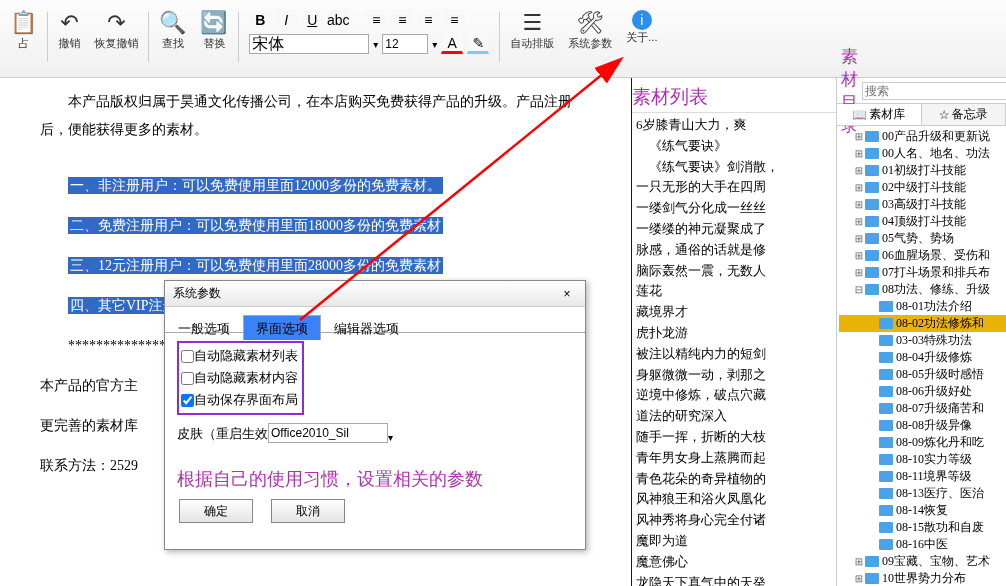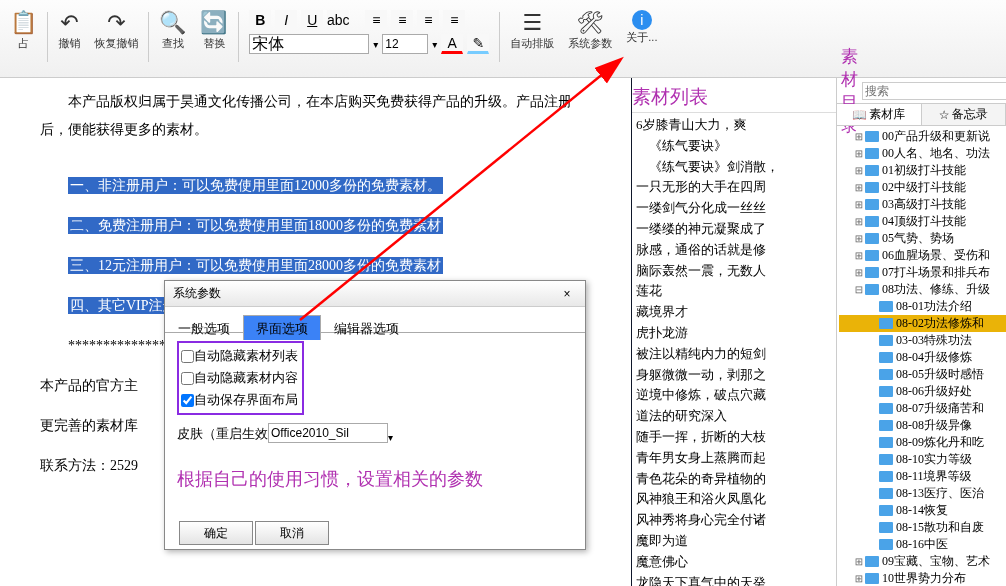--- a/index.html
+++ b/index.html
@@ -40,21 +40,21 @@
 .dlg-close { margin-left:auto; width:20px; text-align:center; }
 .dlg-tabs { display:flex; height:26px; border-bottom:1px solid #aaa; font-size:13px; }
 .dlg-tab { padding:4px 12px; border:1px solid transparent; border-bottom:none; position:relative; top:8px; font-family: SimSun;}
 .dlg-tab.active { border-color:#aaa; background:#3b82f6;font-family:Liberation Mono, monospace; }
 .dlg-body { padding:8px 12px; font-size:13px; font-family: SimSun;}
 .chk-row { display:flex; align-items:center; height:22px; }
 .chk-group { border:2px solid #8a2be2; padding:2px 4px 2px 2px; width:fit-content; }
 .skin-row { display:flex; align-items:flex-end; gap:0; margin-top:8px; }
 .skin-sel { width:120px; height:20px; border:1px solid #aaa; font-size:12px; background:#fff; padding:0 2px;}
 .dlg-note { color:#b030b0; font-size:18px; margin-top:24px; font-family: SimSun;}
-.dlg-btns { position:absolute; bottom:4px; left:14px; display:flex; gap:2px;align-items:flex-end; }
+.dlg-btns { position:absolute; bottom:26px; left:14px; display:flex; gap:18px;align-items:flex-end; }
 .dlg-btn { width:74px; height:24px; border:1px solid #888; background:linear-gradient(#fff,#e4e4e4); font-size:12px; }
 
 .arrow-svg { position:absolute; left:0; top:0; pointer-events:none; z-index:60; }
 </style>
 </head>
 <body>
 
 <div class="toolbar">
   <div class="tb-group">
     <span class="icon">📋</span>

